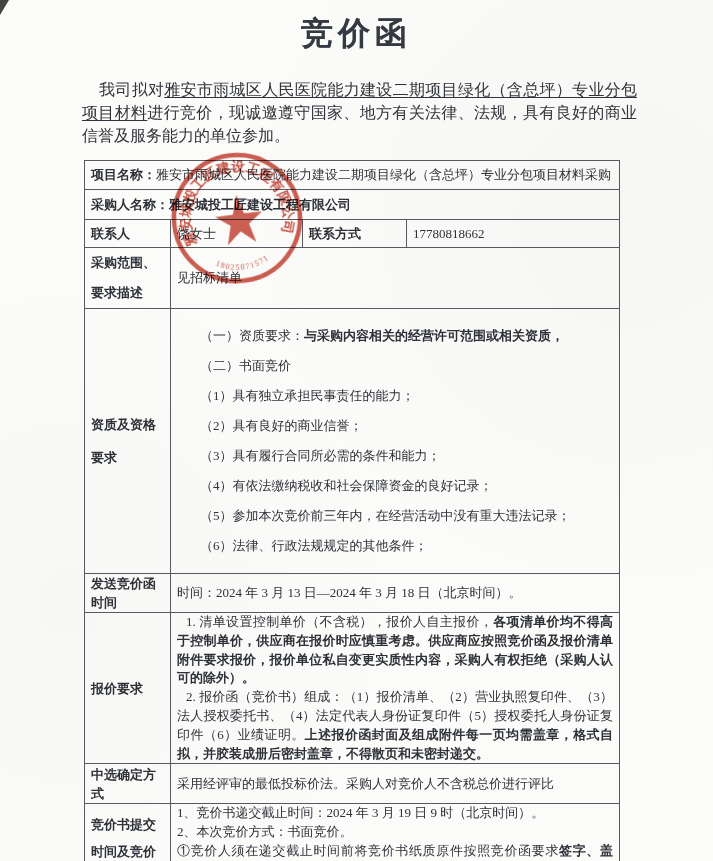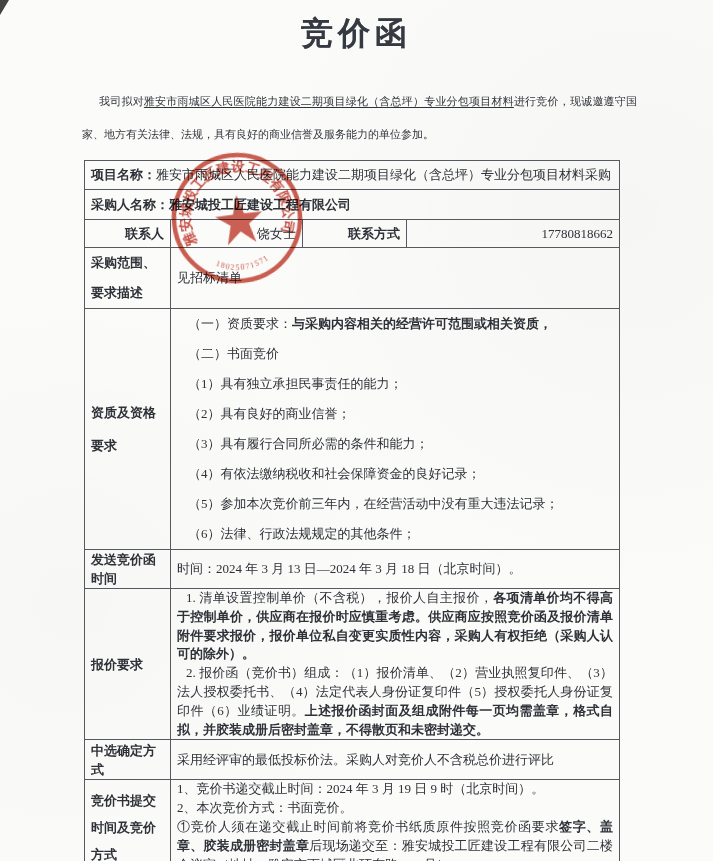--- a/index.html
+++ b/index.html
@@ -22,42 +22,42 @@
     opacity:.85;
   }
   .doc-title{
     position:absolute;top:12px;left:0;width:100%;
     text-align:center;
     font-size:32px;font-weight:bold;letter-spacing:5px;
     color:#353a42;
     text-shadow:0 0 .5px rgba(40,45,55,.5);
   }
   .intro{
-    position:absolute;left:82px;top:74px;width:555px;
-    font-size:11px;line-height:33px;
+    position:absolute;left:82px;top:62px;width:555px;
+    font-size:16px;line-height:23px;
     text-align:justify;word-break:break-all;
     text-indent:17px;
     color:#30333a;
   }
   .sb{font-weight:bold;}
   .su{text-decoration:underline;text-decoration-thickness:1px;text-underline-offset:2px;}
 
   table.bid-table{
     position:absolute;left:84px;top:160px;
     width:535px;
     border-collapse:collapse;table-layout:fixed;
     font-size:13px;color:#2e3138;
   }
   table.bid-table td{
     border:1px solid #565a60;
     padding:0 6px;
     vertical-align:middle;
     overflow:hidden;
   }
-  tr.r1{height:29px;} tr.r2{height:30px;} tr.r3{height:28px;text-align:right;}
+  tr.r1{height:29px;} tr.r2{height:30px;} tr.r3{height:28px;}
   tr.r4{height:61px;} tr.r5{height:240px;} tr.r6{height:37px;margin-top:41px;}
   tr.r7{height:132px;} tr.r8{height:40px;} tr.r9{height:95px;}
 
   td.lab{
     font-weight:bold;
     padding:0 2px 0 4px;
     word-break:break-all;
     line-height:19px;
   }
   td.lab-spread{line-height:30px;}
@@ -124,21 +124,21 @@
       <td>17780818662</td>
     </tr>
 
     <tr class="r4">
       <td class="lab lab-spread">采购范围、要求描述</td>
       <td colspan="3" class="vtop pt4">见招标清单</td>
     </tr>
 
     <tr class="r5">
       <td class="lab lab-center">资质及资格要求</td>
-      <td colspan="3" class="vtop" style="padding:0">
+      <td colspan="3" class="vtop" style="padding:12px">
         <div class="qual-line"><span>（一）资质要求：</span><span class="sb">与采购内容相关的经营许可范围或相关资质，</span></div>
         <div class="qual-line"><span>（二）书面竞价</span></div>
         <div class="qual-line"><span>（1）具有独立承担民事责任的能力；</span></div>
         <div class="qual-line"><span>（2）具有良好的商业信誉；</span></div>
         <div class="qual-line"><span>（3）具有履行合同所必需的条件和能力；</span></div>
         <div class="qual-line"><span>（4）有依法缴纳税收和社会保障资金的良好记录；</span></div>
         <div class="qual-line"><span>（5）参加本次竞价前三年内，在经营活动中没有重大违法记录；</span></div>
         <div class="qual-line"><span>（6）法律、行政法规规定的其他条件；</span></div>
       </td>
     </tr>

